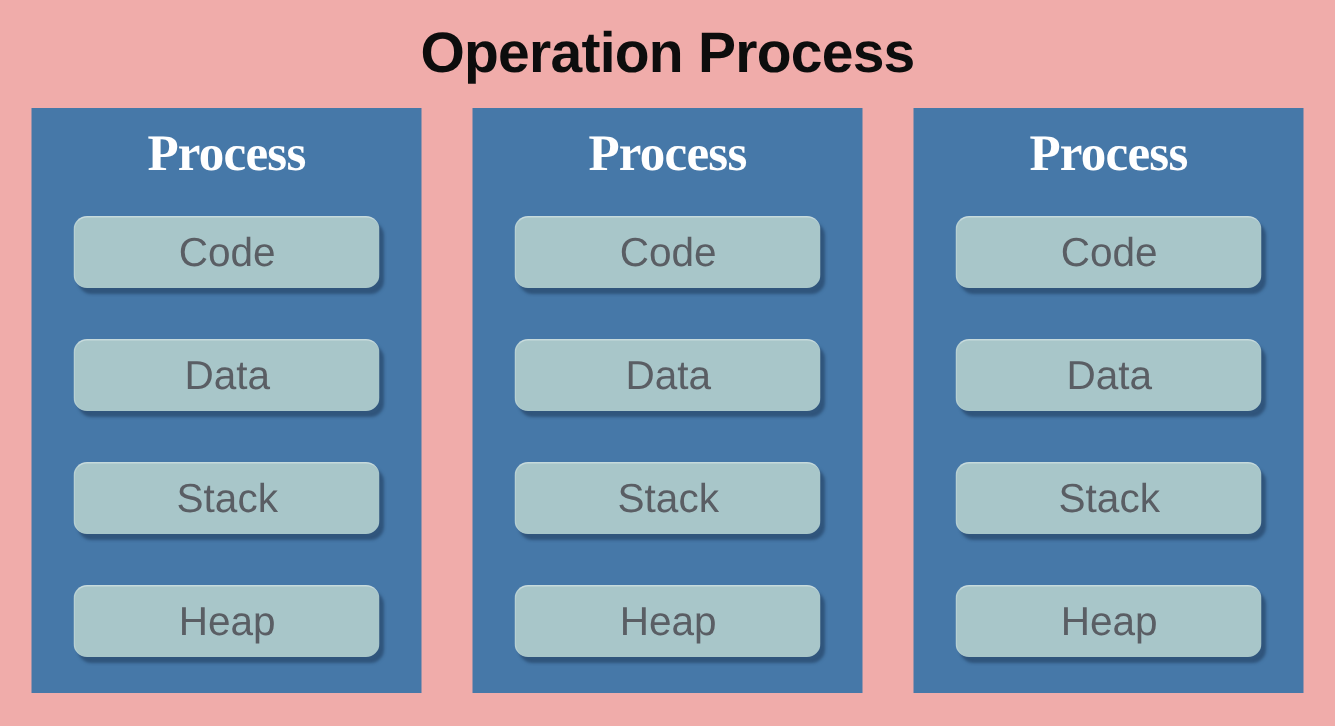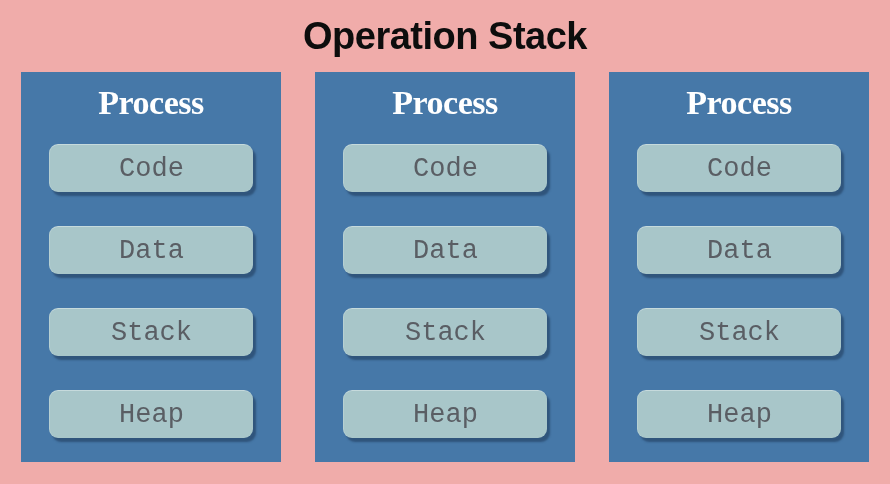--- a/index.html
+++ b/index.html
@@ -57,28 +57,27 @@
   .segment{
     width:204px;height:48px;
     background:var(--segment-box);
     border-radius:9px;
     border-top:1px solid rgba(255,255,255,0.35);
     border-left:1px solid rgba(255,255,255,0.18);
     box-shadow:3px 4px 2px var(--segment-shadow);
     display:flex;align-items:center;justify-content:center;
     font-size:27px;
     color:var(--segment-text);
-    font-family:Liberation Mono, monospace;
   }
 </style>
 </head>
 <body>
 
 <div class="stage">
-  <div class="title">Operation Stack</div>
+  <div class="title">Operation Process</div>
   <div class="row">
   <div class="process">
     <div class="process-label">Process</div>
     <div class="segments">
           <div class="segment">Code</div>
           <div class="segment">Data</div>
           <div class="segment">Stack</div>
           <div class="segment">Heap</div>
         </div>
   </div>

